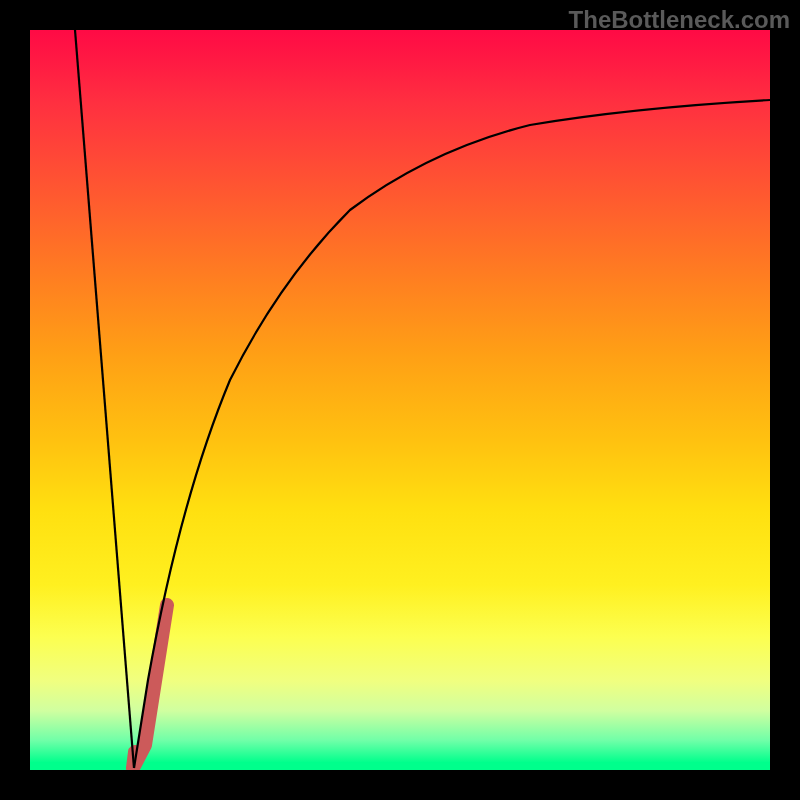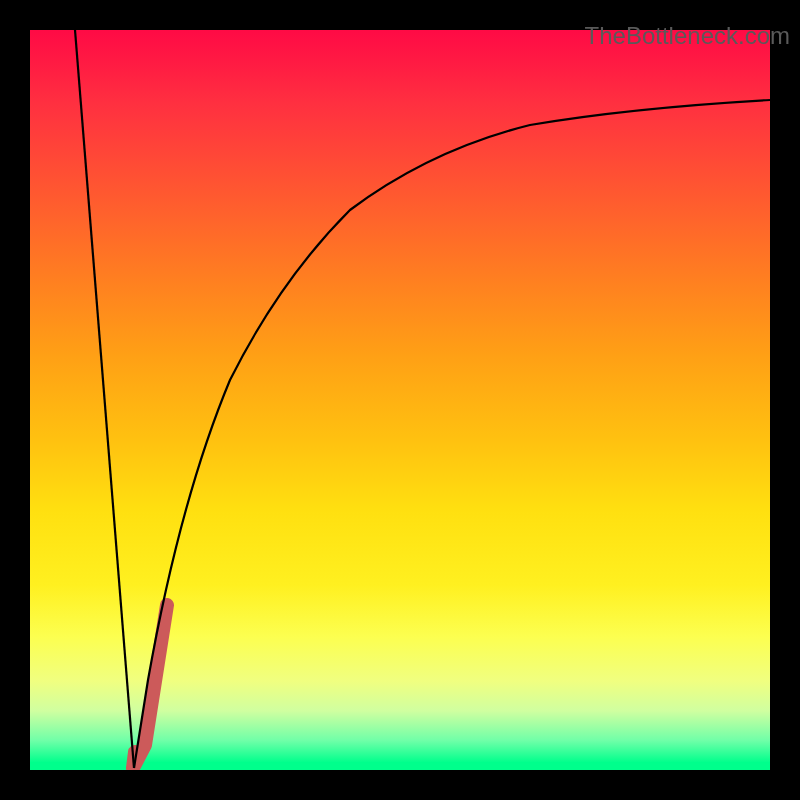--- a/index.html
+++ b/index.html
@@ -6,25 +6,25 @@
   body {
     width: 800px;
     height: 800px;
     background: #000;
     position: relative;
     overflow: hidden;
     font-family: Arial, sans-serif;
   }
   .watermark {
     position: absolute;
-    top: 22px;
+    top: 6px;
     right: 10px;
     color: #5a5a5a;
     font-size: 24px;
-    font-weight: normal;
+    font-weight: bold;
     z-index: 10;
   }
   .plot-area {
     position: absolute;
     left: 30px;
     top: 30px;
     width: 740px;
     height: 740px;
     background: linear-gradient(
       to bottom,

